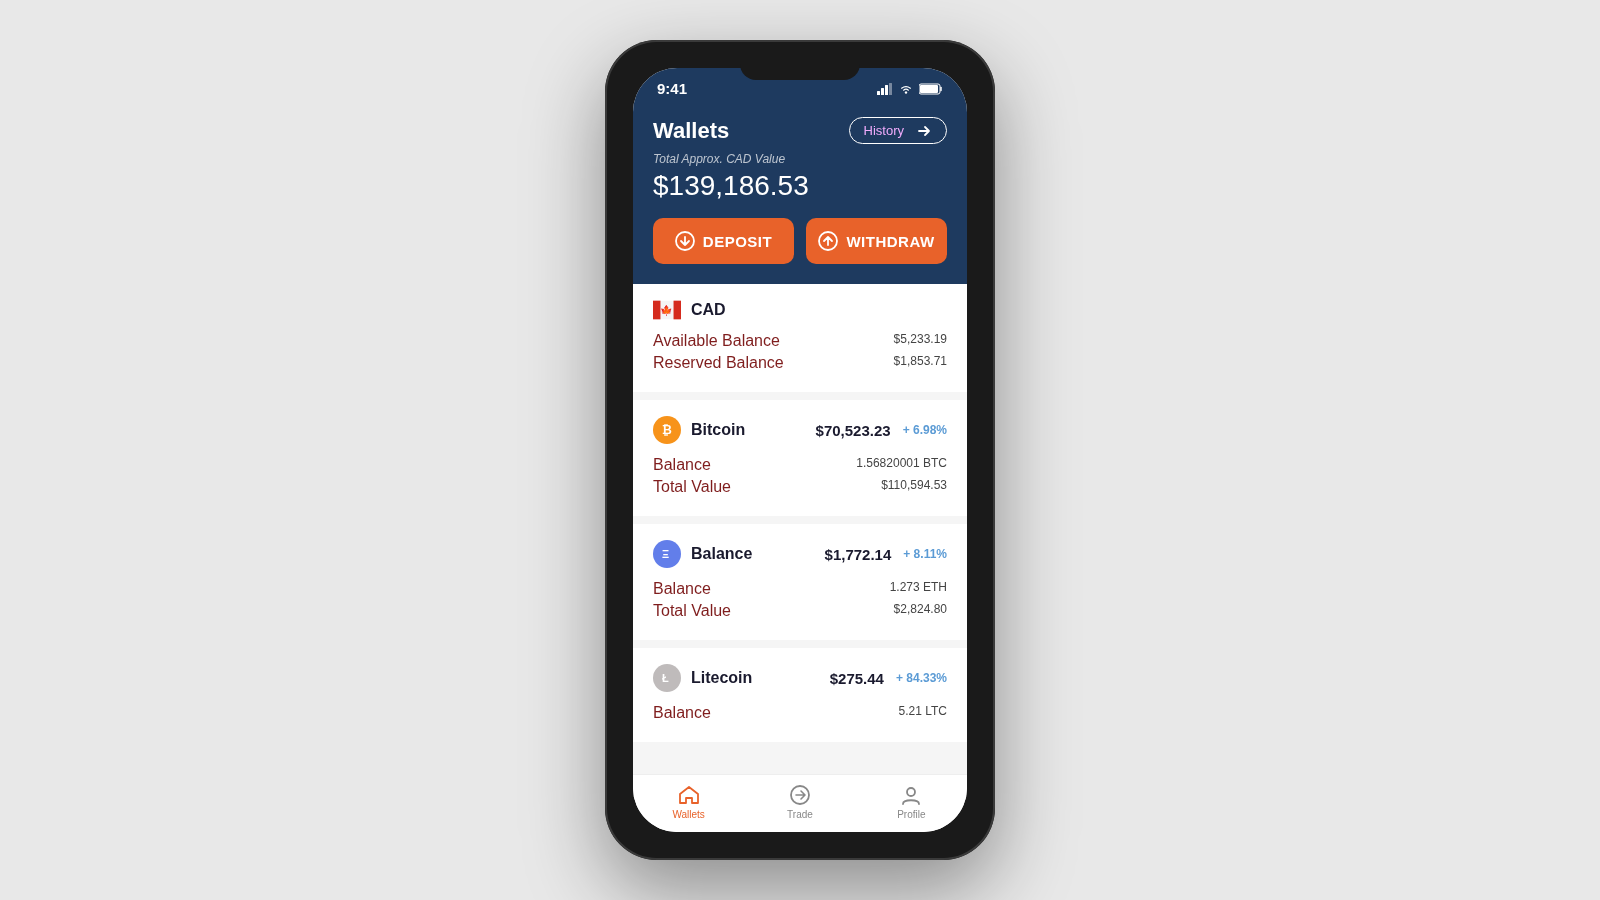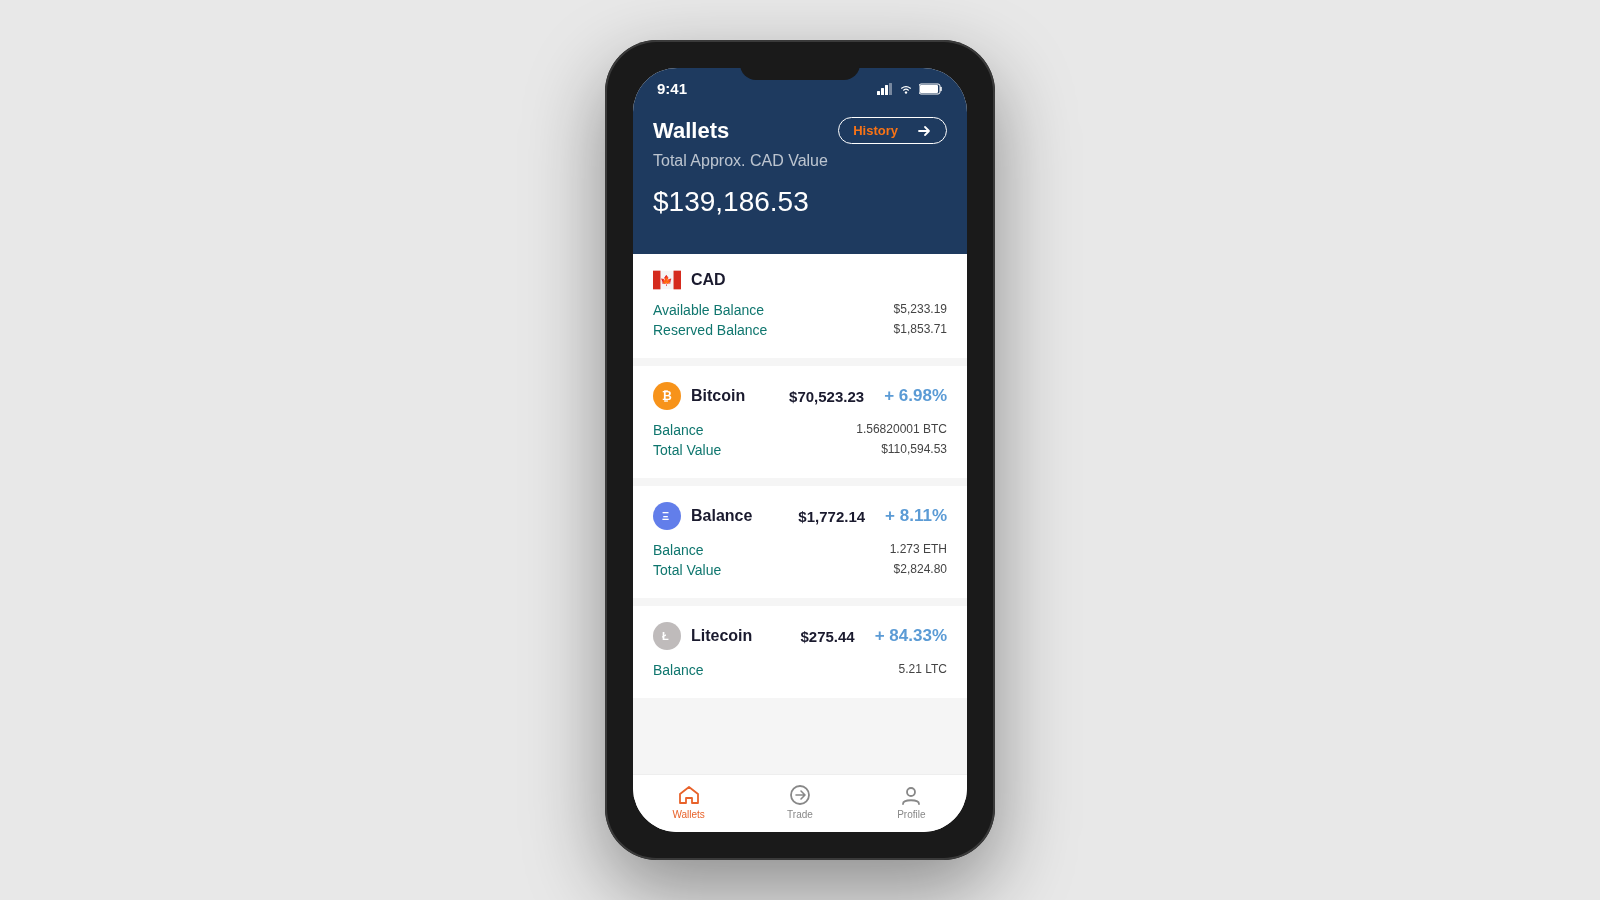--- a/index.html
+++ b/index.html
@@ -82,33 +82,34 @@
     }
     .header-title {
       color: #fff;
       font-size: 22px;
       font-weight: 700;
     }
     .history-btn {
       background: transparent;
       border: 1.5px solid #fff;
       border-radius: 20px;
-      color: #f97316;
+      color: #f0abfc;
       padding: 5px 14px;
       font-size: 13px;
-      font-weight: 700;
-      display: flex;
-      align-items: center;
-      gap: 20px;
+      font-weight: 400;
+      display: flex;
+      align-items: center;
+      gap: 14px;
       cursor: pointer;
     }
     .total-label {
       color: rgba(255,255,255,0.7);
-      font-size: 16px;
-      margin-bottom: 16px;
+      font-size: 12px;
+      margin-bottom: 4px;
+      font-style: italic;
     }
     .total-value {
       color: #fff;
       font-size: 28px;
       font-weight: 400;
       margin-bottom: 16px;
     }
 
     
     .action-buttons {
@@ -178,34 +179,34 @@
       font-weight: 700;
       color: #1a1a2e;
     }
     .wallet-price {
       margin-left: auto;
       font-size: 15px;
       font-weight: 700;
       color: #1a1a2e;
     }
     .wallet-change {
-      font-size: 17px;
+      font-size: 12px;
       font-weight: 600;
       color: #5b9bd5;
-      margin-left: 10px;
+      margin-left: 2px;
     }
 
     .wallet-row {
       display: flex;
       justify-content: space-between;
       margin-bottom: 4px;
     }
     .wallet-row-label {
-      font-size: 14px;
-      color: #0f766e;
+      font-size: 16px;
+      color: #7f1d1d;
     }
     .wallet-row-value {
       font-size: 12px;
       color: #444;
       font-weight: 400;
     }
 
     
     .cad-icon {
       width: 28px;
@@ -287,20 +288,40 @@
         <button class="history-btn">
           <span>History</span>
           <svg width="14" height="12" viewBox="0 0 14 12" fill="none">
             <path d="M1 6 L11 6 M7 2 L11 6 L7 10" stroke="white" stroke-width="1.8" stroke-linecap="round" stroke-linejoin="round"></path>
           </svg>
         </button>
       </div>
       <div class="total-label">Total Approx. CAD Value</div>
       <div class="total-value">$139,186.53</div>
 
+      <div class="action-buttons">
+        <button class="action-btn">
+          <div class="btn-icon">
+            <svg width="20" height="20" viewBox="0 0 20 20" fill="none">
+              <circle cx="10" cy="10" r="9" stroke="white" stroke-width="1.8"></circle>
+              <path d="M10 6 L10 14 M6 10 L10 14 L14 10" stroke="white" stroke-width="1.8" stroke-linecap="round" stroke-linejoin="round"></path>
+            </svg>
+          </div>
+          <span>Deposit</span>
+        </button>
+        <button class="action-btn">
+          <div class="btn-icon">
+            <svg width="20" height="20" viewBox="0 0 20 20" fill="none">
+              <circle cx="10" cy="10" r="9" stroke="white" stroke-width="1.8"></circle>
+              <path d="M10 14 L10 6 M6 10 L10 6 L14 10" stroke="white" stroke-width="1.8" stroke-linecap="round" stroke-linejoin="round"></path>
+            </svg>
+          </div>
+          <span>Withdraw</span>
+        </button>
+      </div>
     </div>
 
     <div class="scroll-content">
 
       <div class="wallet-section">
         <div class="wallet-header">
           <div class="cad-icon">
             <svg width="28" height="20" viewBox="0 0 30 20">
               <rect width="30" height="20" rx="3" fill="#f5f5f5"></rect>
               <rect width="8" height="20" fill="#d52b1e"></rect>

